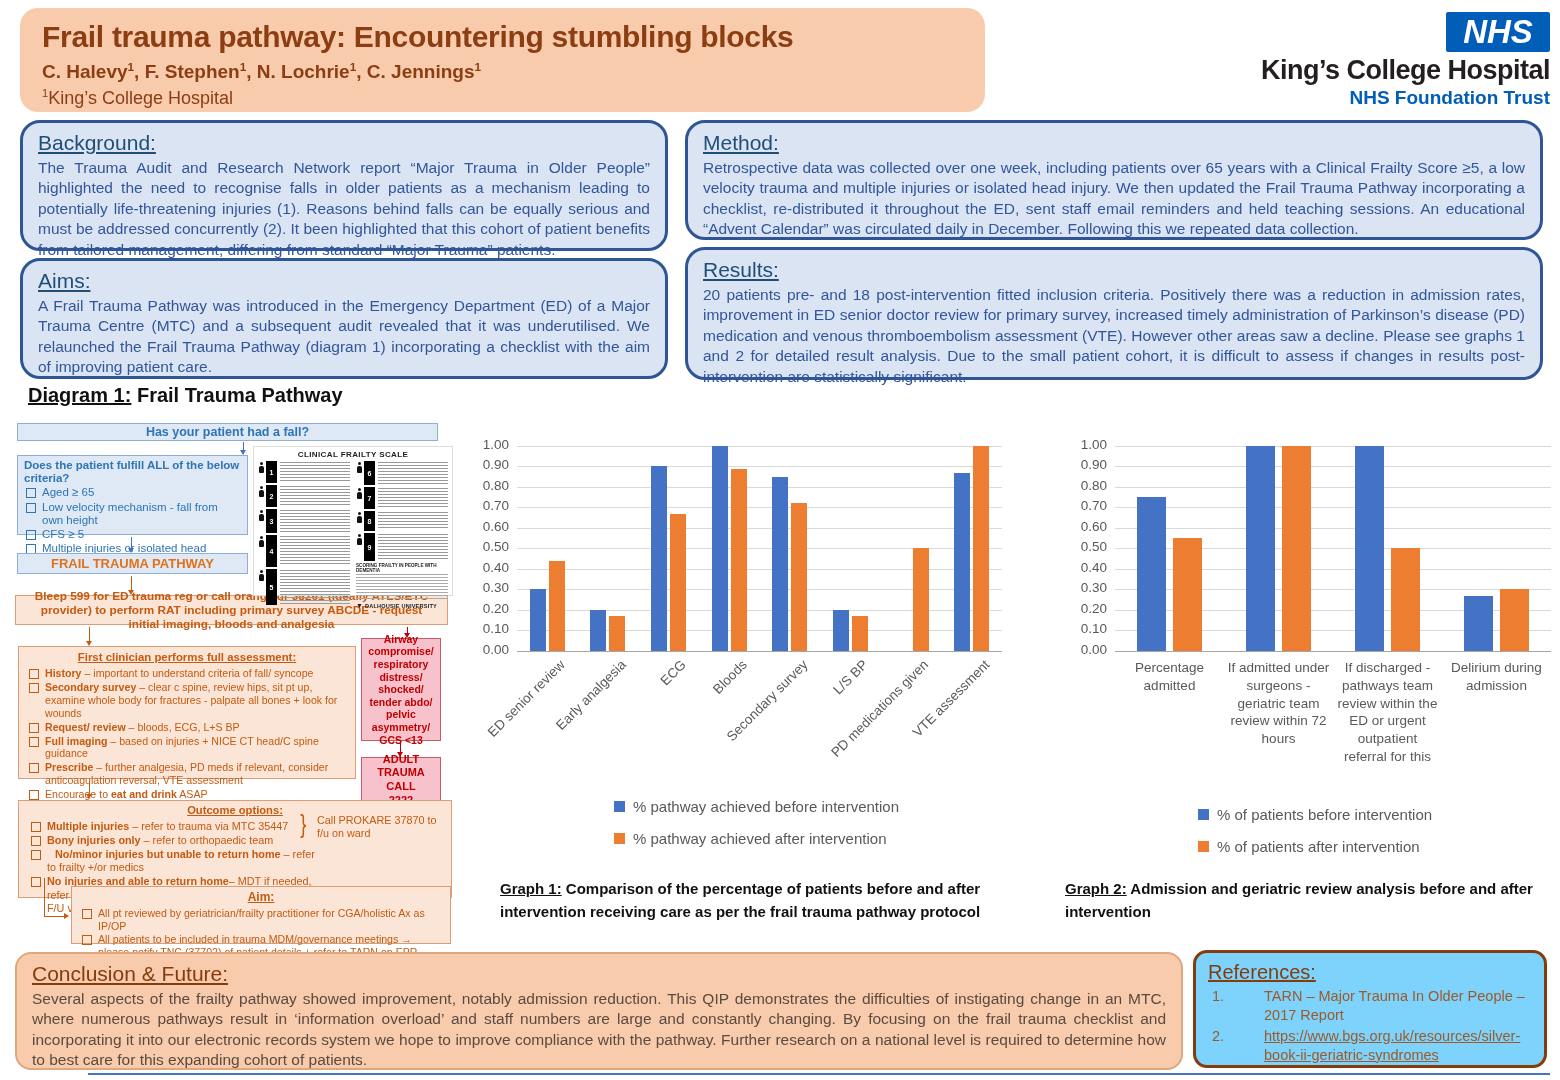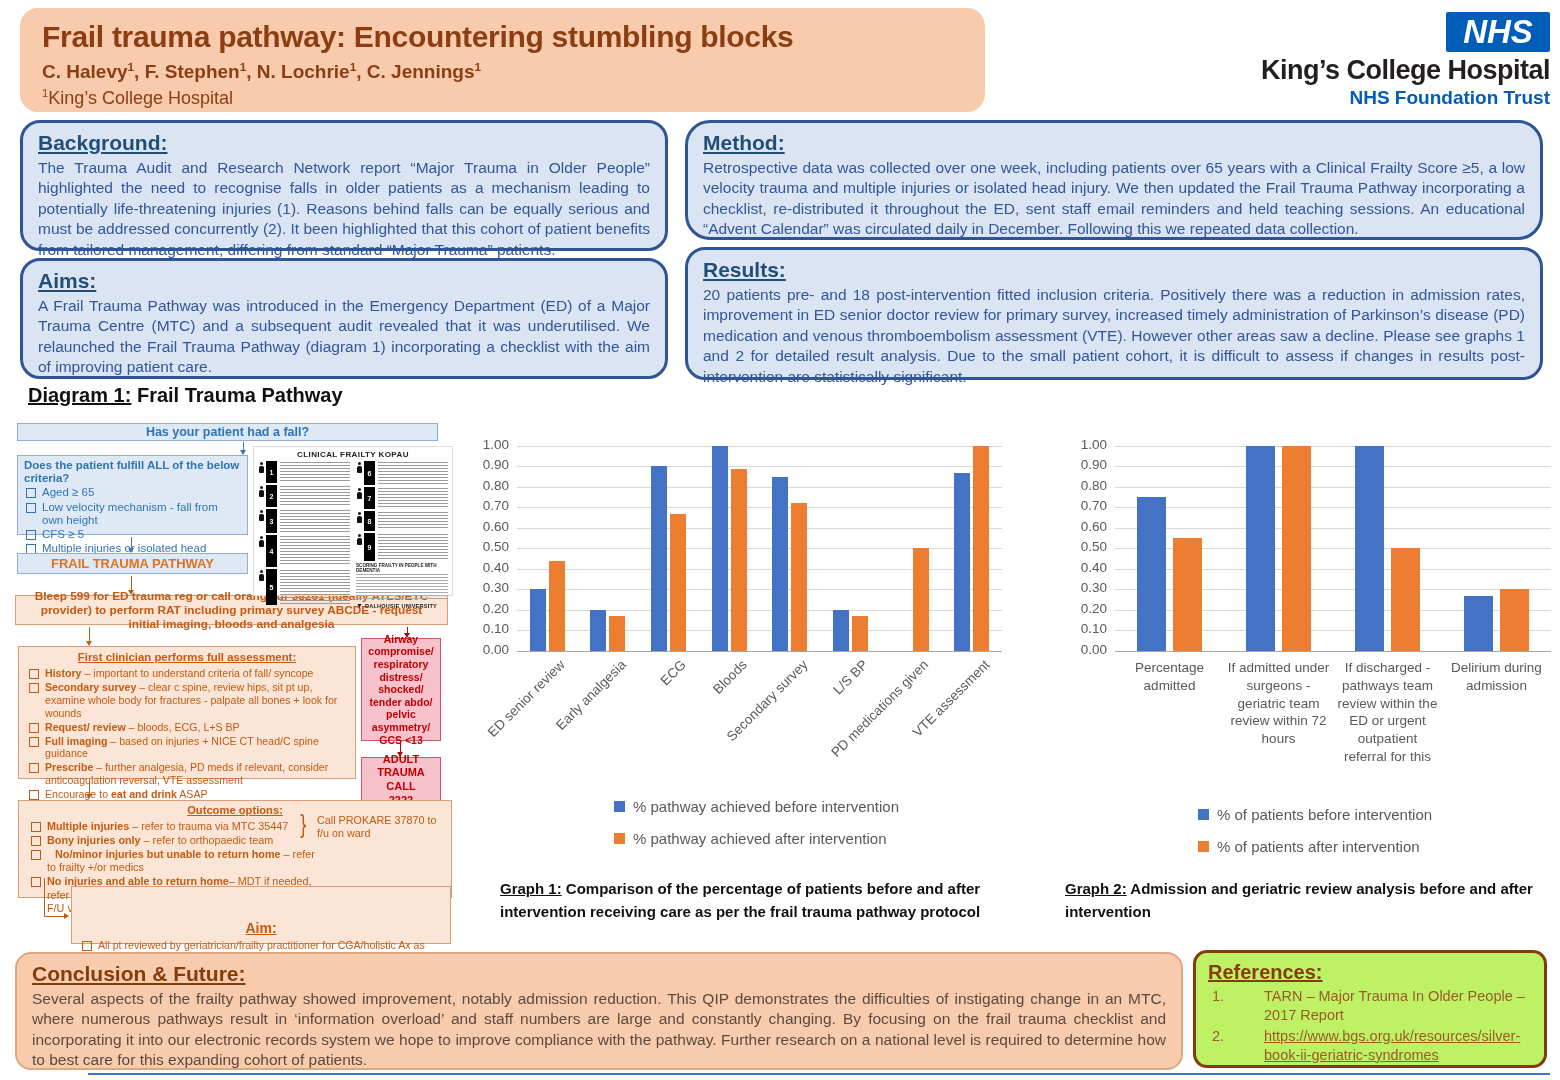--- a/index.html
+++ b/index.html
@@ -16,22 +16,22 @@
   .nhs-logo{position:absolute;left:1205px;top:12px;width:345px;text-align:right;}
   .nhs-box{display:inline-block;background:#005EB8;color:#fff;font-weight:bold;font-style:italic;
            font-size:33px;line-height:40px;width:104px;text-align:center;border-radius:2px;}
   .nhs-org{font-size:27px;font-weight:bold;color:#231F20;margin-top:3px;letter-spacing:-0.5px;}
   .nhs-sub{font-size:19px;font-weight:bold;color:#005EB8;margin-top:1px;}
 
   
   .panel{position:absolute;border-radius:20px;padding:6px 15px 8px 15px;box-sizing:border-box;}
   .panel.blue{background:#DBE4F2;border:3px solid #2F5597;}
   .panel.peach{background:#F8CBAD;border:2px solid #DFA77E;}
-  .panel.refs{background:#bef264;border:3px solid #843C0C;}
-  .panel-h{font-weight:bold;text-decoration:underline;font-size:21px;color:#1F4E79;margin:2px 0 3px 0;}
+  .panel.refs{background:#7dd3fc;border:3px solid #843C0C;}
+  .panel-h{font-weight:normal;text-decoration:underline;font-size:21px;color:#1F4E79;margin:2px 0 3px 0;}
   .panel-h.brown{color:#843C0C;}
   .panel-b{font-size:15.5px;color:#31569B;text-align:justify;line-height:1.32;}
   .panel-b.brownish{color:#5B4A3F;}
 
   
   .diagram-h{position:absolute;left:28px;top:384px;font-size:20px;font-weight:bold;color:#111;}
   .diagram-h .u{text-decoration:underline;}
   .caption{position:absolute;font-size:15px;font-weight:bold;color:#111;line-height:1.5;}
   .caption .u{text-decoration:underline;}
 
@@ -118,21 +118,21 @@
   </div>
 
   <div class="panel blue" style="left:20px;top:120px;width:648px;height:131px;">
     <div class="panel-h">Background:</div>
     <div class="panel-b">The Trauma Audit and Research Network report “Major Trauma in Older People” highlighted the need to recognise falls in older patients as a mechanism leading to potentially life-threatening injuries (1). Reasons behind falls can be equally serious and must be addressed concurrently (2). It been highlighted that this cohort of patient benefits from tailored management, differing from standard “Major Trauma” patients.</div>
   </div>
   <div class="panel blue" style="left:20px;top:258px;width:648px;height:121px;">
     <div class="panel-h">Aims:</div>
     <div class="panel-b">A Frail Trauma Pathway was introduced in the Emergency Department (ED) of a Major Trauma Centre (MTC) and a subsequent audit revealed that it was underutilised. We relaunched the Frail Trauma Pathway (diagram 1) incorporating a checklist with the aim of improving patient care.</div>
   </div>
-  <div class="panel blue" style="left:685px;top:120px;width:858px;height:120px;border-radius:25px;">
+  <div class="panel blue" style="left:685px;top:120px;width:858px;height:120px;">
     <div class="panel-h">Method:</div>
     <div class="panel-b">Retrospective data was collected over one week, including patients over 65 years with a Clinical Frailty Score ≥5, a low velocity trauma and multiple injuries or isolated head injury. We then updated the Frail Trauma Pathway incorporating a checklist, re-distributed it throughout the ED, sent staff email reminders and held teaching sessions. An educational “Advent Calendar” was circulated daily in December. Following this we repeated data collection.</div>
   </div>
   <div class="panel blue" style="left:685px;top:247px;width:858px;height:133px;">
     <div class="panel-h">Results:</div>
     <div class="panel-b">20 patients pre- and 18 post-intervention fitted inclusion criteria. Positively there was a reduction in admission rates, improvement in ED senior doctor review for primary survey, increased timely administration of Parkinson’s disease (PD) medication and venous thromboembolism assessment (VTE). However other areas saw a decline.  Please see graphs 1 and 2 for detailed result analysis. Due to the small patient cohort, it is difficult to assess if changes in results post-intervention are statistically significant.</div>
   </div>
 
   <div class="diagram-h"><span class="u">Diagram 1:</span><span> Frail Trauma Pathway</span></div>
 
@@ -246,35 +246,35 @@
           </div>
         </div>
       <div class="outcome-brace">}</div>
       <div class="outcome-note">Call PROKARE 37870 to f/u on ward</div>
     </div>
 
     <div class="arr-v arr-orange no-head" style="left:29px;top:460px;height:38px;"></div>
     <div class="arr-h arr-orange" style="left:29px;top:498px;width:23px;"></div>
 
     <div class="fbox forange" style="left:56px;top:468px;width:380px;height:58px;padding:3px 8px;font-size:10.6px;line-height:1.22;">
-      <div class="fhead" style="font-size:14px;margin-top:30px;">Aim:</div>
+      <div class="fhead" style="font-size:12px;">Aim:</div>
       <div id="aim-list">
           <div class="check-row">
             <span class="cbox"></span>
             <span><span>All pt reviewed by geriatrician/frailty practitioner for CGA/holistic Ax as IP/OP</span></span>
           </div>
           <div class="check-row">
             <span class="cbox"></span>
             <span><span>All patients to be included in trauma MDM/governance meetings → please notify TNC (37702) of patient details + refer to TARN on EPR</span></span>
           </div>
         </div>
     </div>
 
     <div class="frailty">
-      <div class="frailty-title">CLINICAL FRAILTY KOPAU</div>
+      <div class="frailty-title">CLINICAL FRAILTY SCALE</div>
       <div class="fcols">
         <div class="fcol" id="frailty-left">
             <div class="frow" style="height: 22px;">
               <span class="person"></span>
               <div class="numbox">1</div>
               <div class="fakelines"></div>
             </div>
             <div class="frow" style="height: 22px;">
               <span class="person"></span>
               <div class="numbox">2</div>

